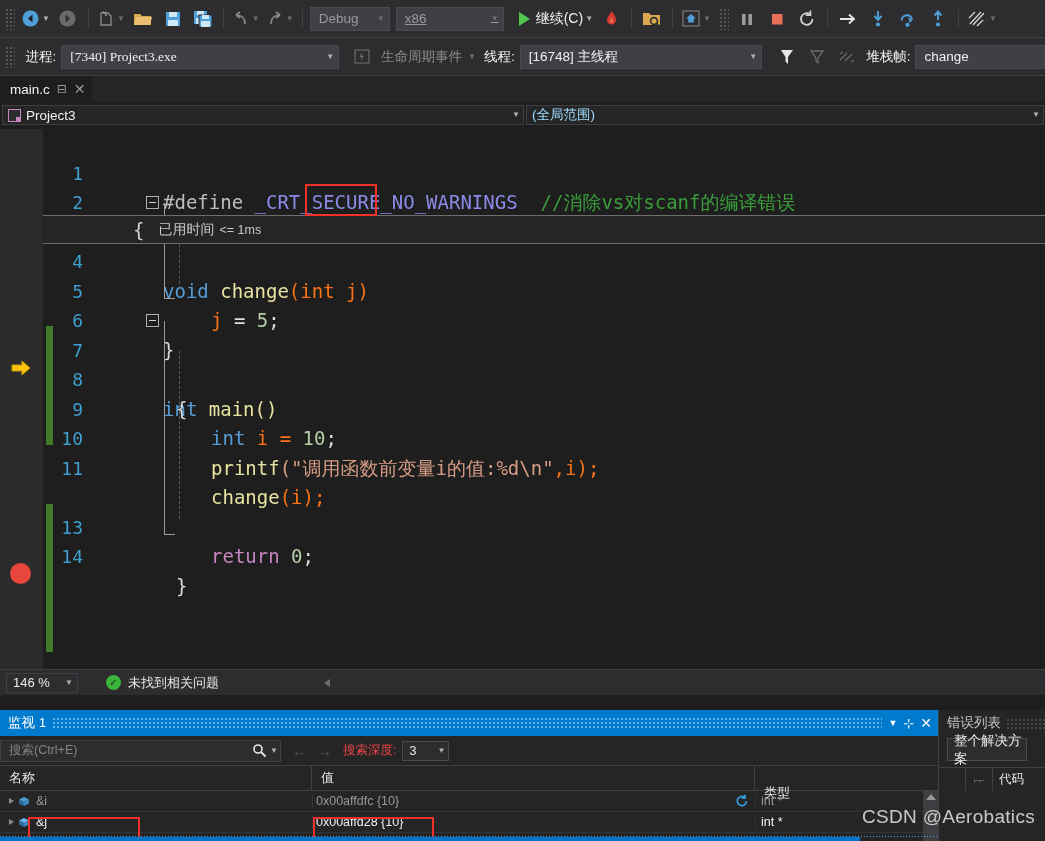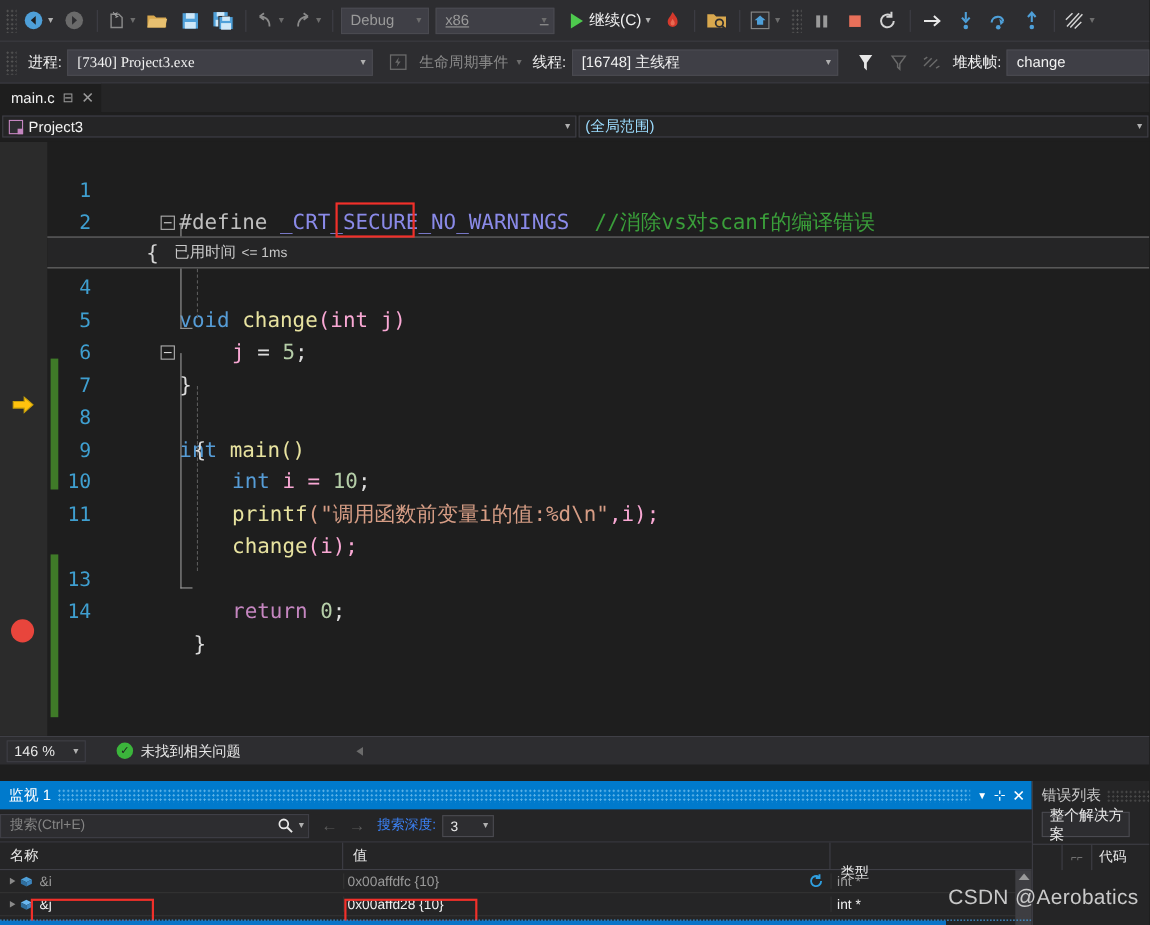--- a/index.html
+++ b/index.html
@@ -71,21 +71,21 @@
   .lnum{position:absolute;left:-3px;width:43px;text-align:right;
     color:#3f9fd0;font-size:18px;}
   .ltext{position:absolute;left:120px;}
 
   
   .k{color:#569cd6;}       
   .pp{color:#bfbfbf;}      
   .mac{color:#8a8ae8;}     
   .hdr{color:#d69d85;}     
   .fn{color:#e8e3a0;}      
-  .id{color:#f9a8d4;}      
+  .id{color:#f97316;}      
   .num{color:#b5cea8;}     
   .com{color:#3a9e3a;}     
   .pun{color:#dcdcdc;}
   .str{color:#d69d85;}
   .ret{color:#c586c0;}
 
   
   .chbar{position:absolute;left:46px;width:7px;background:#3f7a28;}
   
   .fold{position:absolute;width:13px;height:13px;border:1px solid #b0b0b0;
@@ -537,21 +537,21 @@
       <div class="searchbox">
         <span class="ph">搜索(Ctrl+E)</span>
         <svg width="15" height="15" viewBox="0 0 15 15">
             <circle cx="6" cy="6" r="4" fill="none" stroke="#e8e8e8" stroke-width="1.6"></circle>
             <path d="M9 9 L13.5 13.5" stroke="#e8e8e8" stroke-width="1.8"></path>
           </svg>
         <span class="caret" style="margin-left:3px;">▼</span>
       </div>
       <span class="arrowbtn" style="margin-left:6px;">←</span>
       <span class="arrowbtn">→</span>
-      <span style="margin-left:6px;color:#3b82f6;">搜索深度:</span>
+      <span style="margin-left:6px;color:#ef4444;">搜索深度:</span>
       <div class="depthsel" style="margin-left:6px;">
         <span>3</span>
         <span class="caret">▼</span>
       </div>
     </div>
 
     <div class="whead">
       <div class="wcell wcol-sep" style="width:312px;">名称</div>
       <div class="wcell wcol-sep" style="width:443px;">值</div>
       <div class="wcell" style="width:168px;margin-top:29px;">类型</div>

